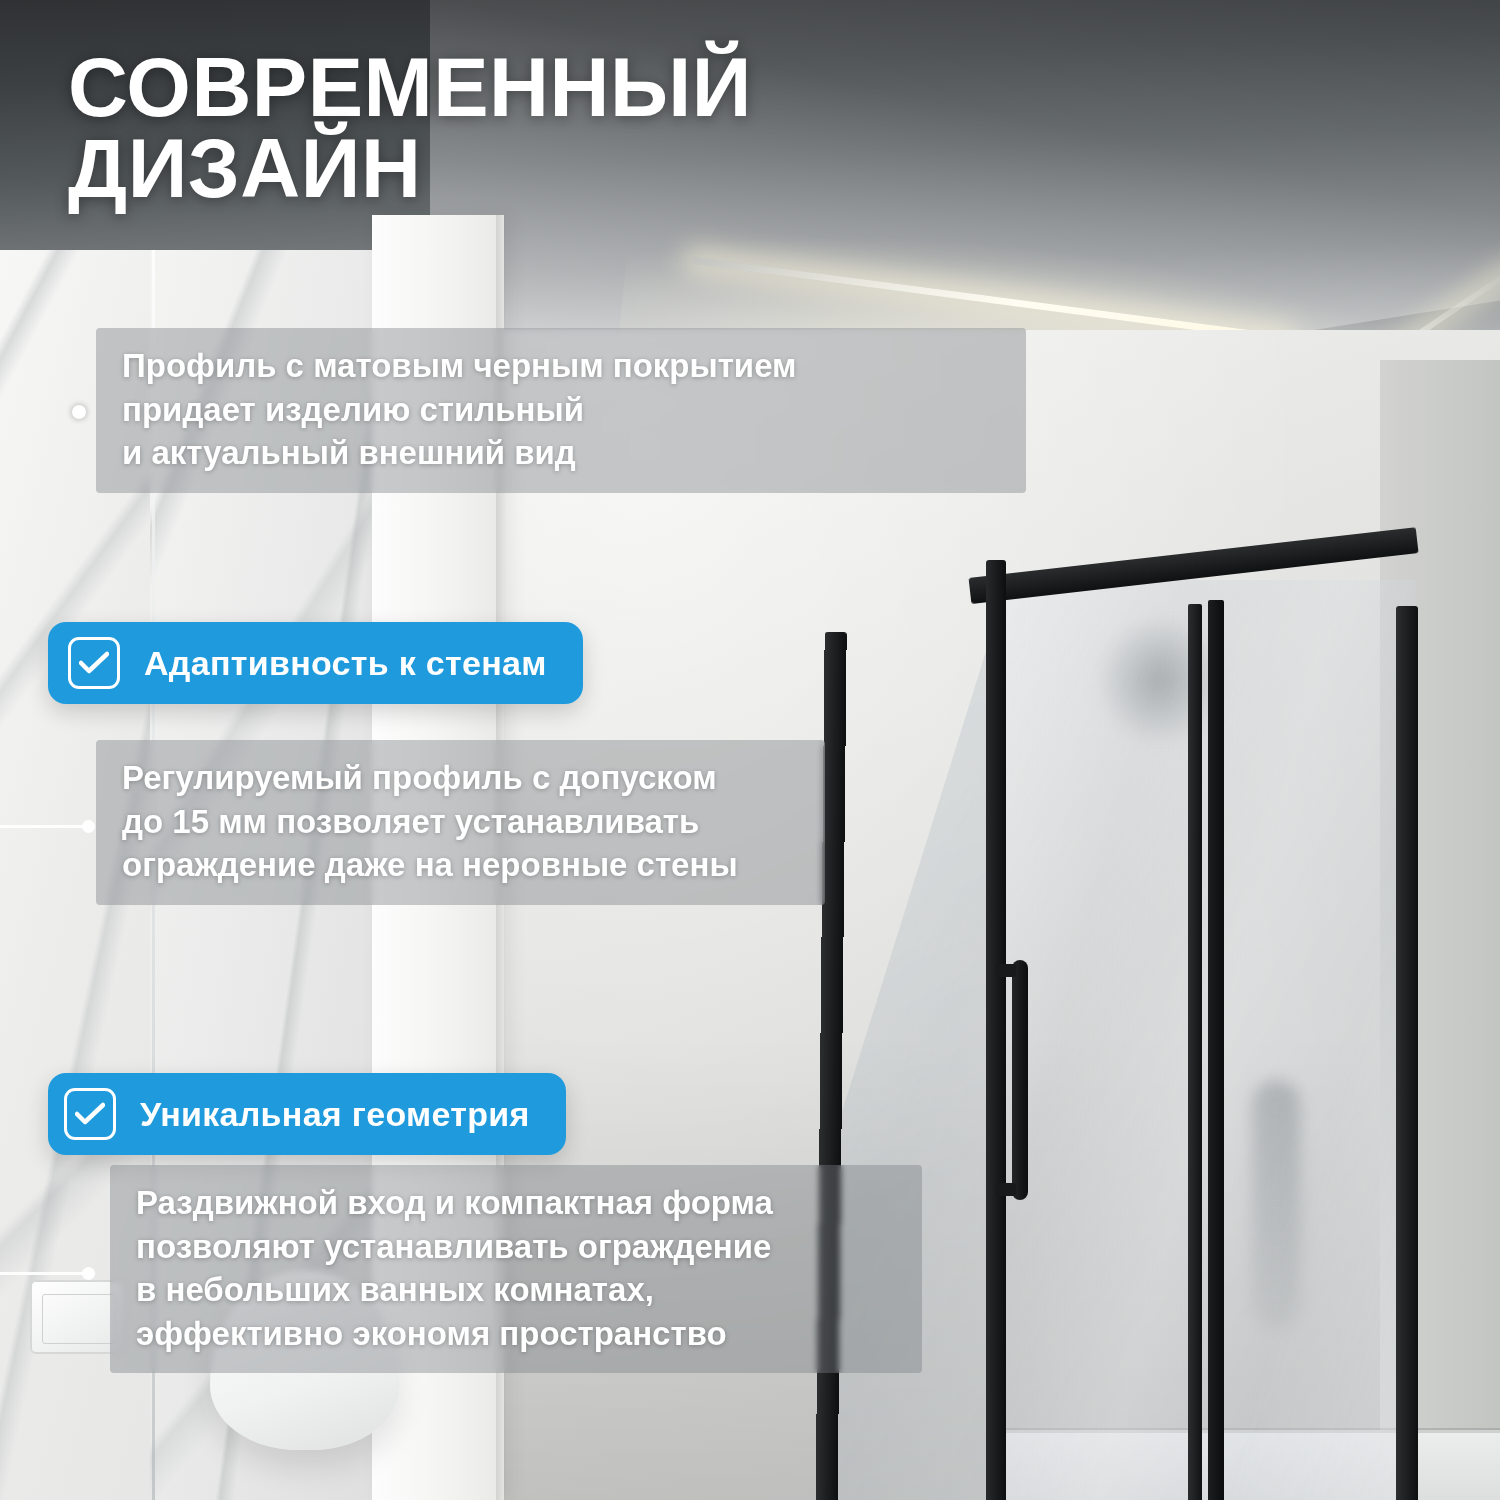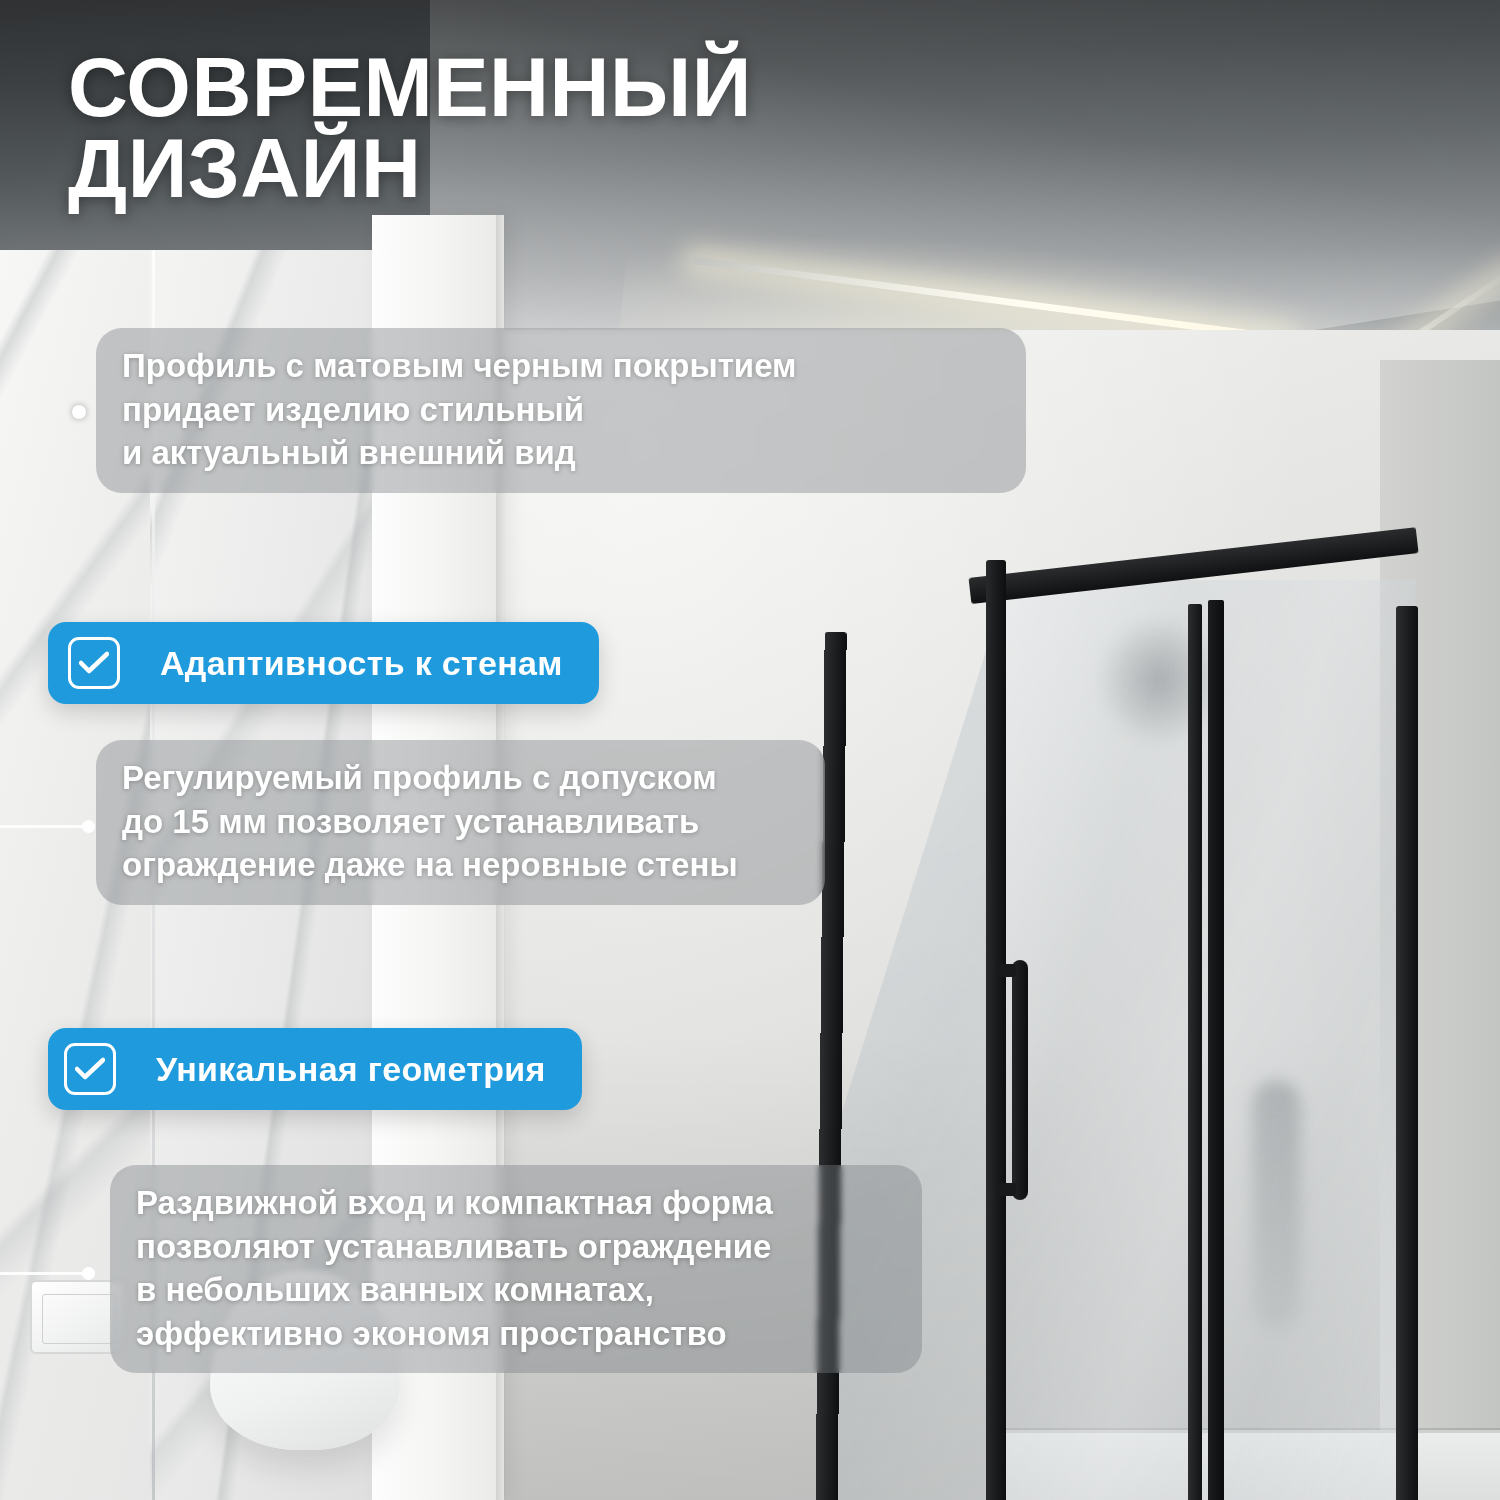--- a/index.html
+++ b/index.html
@@ -244,21 +244,21 @@
     letter-spacing: 0.5px;
     text-shadow: 0 2px 14px rgba(0,0,0,0.38);
     white-space: pre-line;
   }
 
   
   .panel {
     position: absolute;
     background: rgba(120,126,130,0.40);
     color: #ffffff;
-    border-radius: 26px;
+    border-radius: 4px;
     padding: 16px 26px 18px 26px;
     font-size: 33px;
     line-height: 1.32;
     font-weight: bold;
     white-space: pre-line;
     text-shadow: 0 1px 5px rgba(0,0,0,0.28);
     backdrop-filter: blur(3px);
   }
 
   #panel-coating { left: 96px; top: 328px; width: 930px; }
@@ -283,26 +283,26 @@
   #leader-geom   { left: 0px; top: 1272px; width: 88px; }
 
   
   .chip {
     position: absolute;
     height: 82px;
     background: #1f9bdd;
     border-radius: 18px;
     display: flex;
     align-items: center;
-    gap: 40px;
+    gap: 24px;
     padding: 0 36px 0 20px;
     box-shadow: 0 8px 22px rgba(0,0,0,0.16);
   }
   #chip-walls { left: 48px; top: 622px; }
-  #chip-geom  { left: 48px; top: 1028px; padding-left: 16px; }
+  #chip-geom  { left: 48px; top: 1073px; padding-left: 16px; }
 
   .chip-check {
     width: 52px; height: 52px;
     border: 3px solid #ffffff;
     border-radius: 11px;
     display: flex; align-items: center; justify-content: center;
     flex: 0 0 auto;
   }
   .chip-check svg { display: block; }
   .chip-label {

